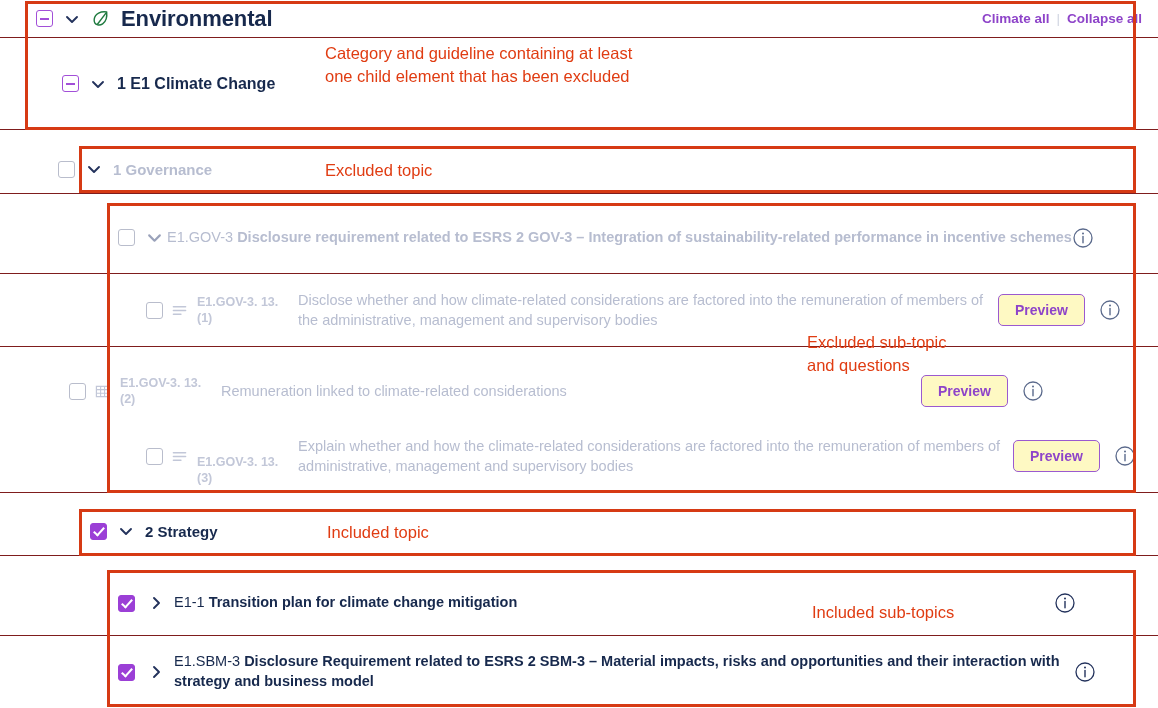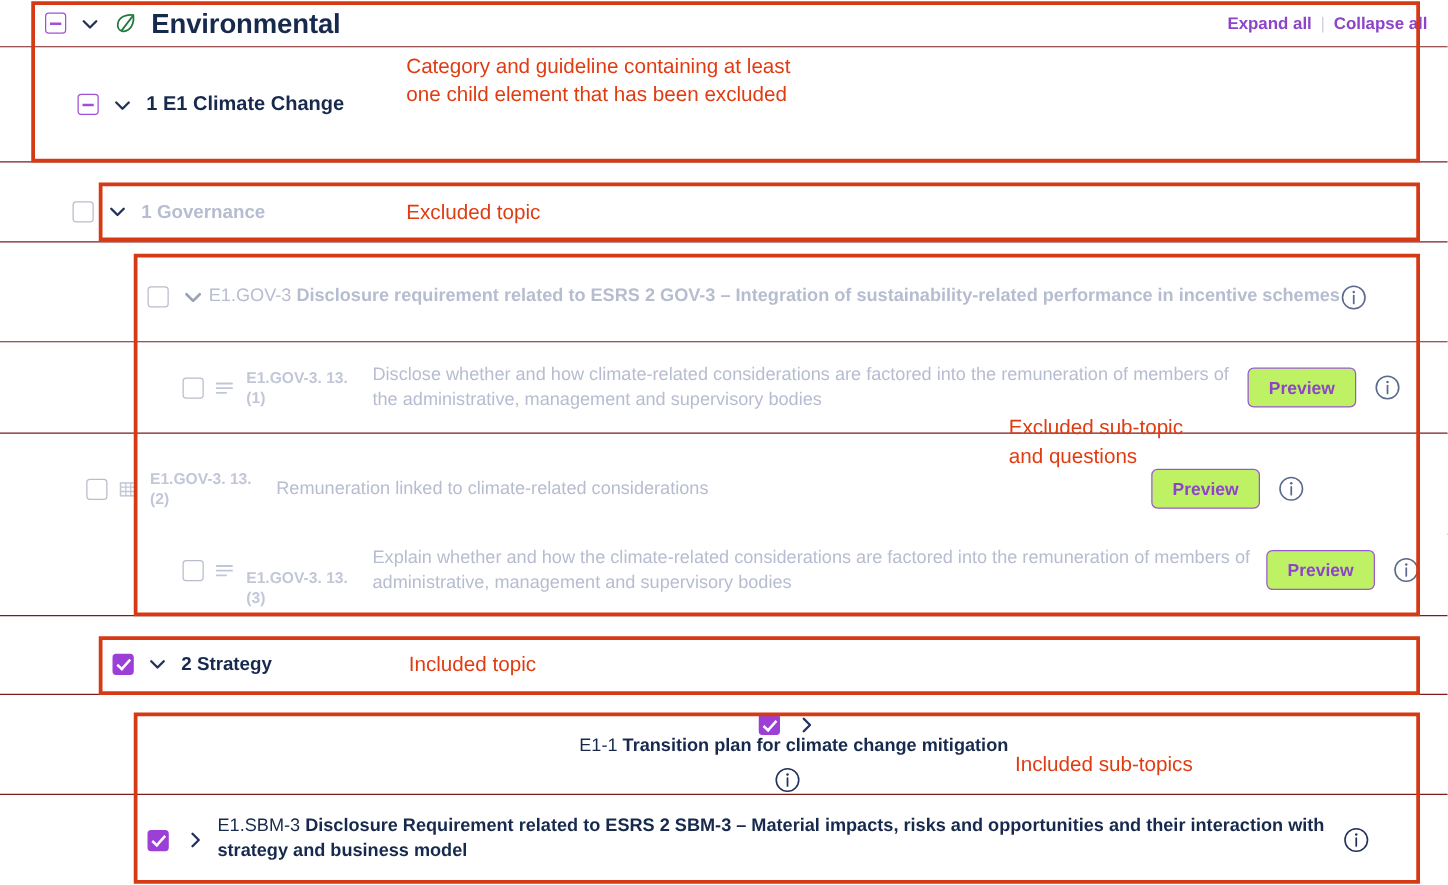--- a/index.html
+++ b/index.html
@@ -87,21 +87,21 @@
     line-height:1.3; width:92px; flex:0 0 auto;
   }
   .qtext {
     font-size:14.5px; color:#b7bdd0; line-height:1.38;
   }
 
   
   .preview-btn{
     border:1.4px solid #9b59d0;
     color:#8e44c9;
-    background:#bef264;
+    background:#fef9c3;
     border-radius:5px;
     font-size:14px;
     font-weight:700;
     font-family:"Liberation Sans", sans-serif;
     padding:7px 16px;
     cursor:pointer;
   }
   .info-ico { width:22px; height:22px; flex:0 0 auto; }
   .info-ico svg { display:block; }
 
@@ -142,21 +142,21 @@
       <span class="leaf">
         <svg width="19" height="19" viewBox="0 0 20 20">
           <path d="M16.5 3.2C10.5 2.2 4.2 5 3.4 10.6c-.4 3 1.3 5.5 3.6 6.1 3.4.9 7.6-1.6 9-6.3.6-2.1.8-4.6.5-7.2z" fill="none" stroke="#1f7a3f" stroke-width="1.5"></path>
           <path d="M15.9 4.1L6.6 16.3" fill="none" stroke="#1f7a3f" stroke-width="1.5"></path>
         </svg>
       </span>
       <span class="cat-title">Environmental</span>
     </div>
     <div style="flex:1"></div>
     <div class="expand-links">
-      <span class="lnk">Expand all</span>
+      <span class="lnk">Climate all</span>
       <span class="sep">|</span>
       <span class="lnk">Collapse all</span>
     </div>
   </div>
 
   <div class="row" style="top:38px; height:92px; padding:0 16px 0 62px;">
     <div class="cell" style="gap:11px;">
       <span class="cb minus"></span>
       <span class="chev">
         <svg width="16" height="16" viewBox="0 0 16 16">
@@ -270,21 +270,21 @@
       <span class="cb checked"></span>
       <span class="chev">
         <svg width="16" height="16" viewBox="0 0 16 16">
             <path d="M3 6l5 5 5-5" fill="none" stroke="#23325c" stroke-width="1.9" stroke-linecap="round" stroke-linejoin="round"></path>
           </svg>
       </span>
       <span class="topic-title">2 Strategy</span>
     </div>
   </div>
 
-  <div class="row" style="top:571px; height:65px; padding:0 16px 0 118px;flex-direction:column;">
+  <div class="row" style="top:571px; height:65px; padding:0 16px 0 118px;">
     <div class="cell" style="gap:13px;">
       <span class="cb checked"></span>
       <span class="chev">
         <svg width="16" height="16" viewBox="0 0 16 16">
             <path d="M6 3l5 5-5 5" fill="none" stroke="#23325c" stroke-width="1.9" stroke-linecap="round" stroke-linejoin="round"></path>
           </svg>
       </span>
     </div>
     <div class="sub-title" style="flex:1; max-width:880px; margin-left:10px;">
       <span class="code">E1-1</span>

